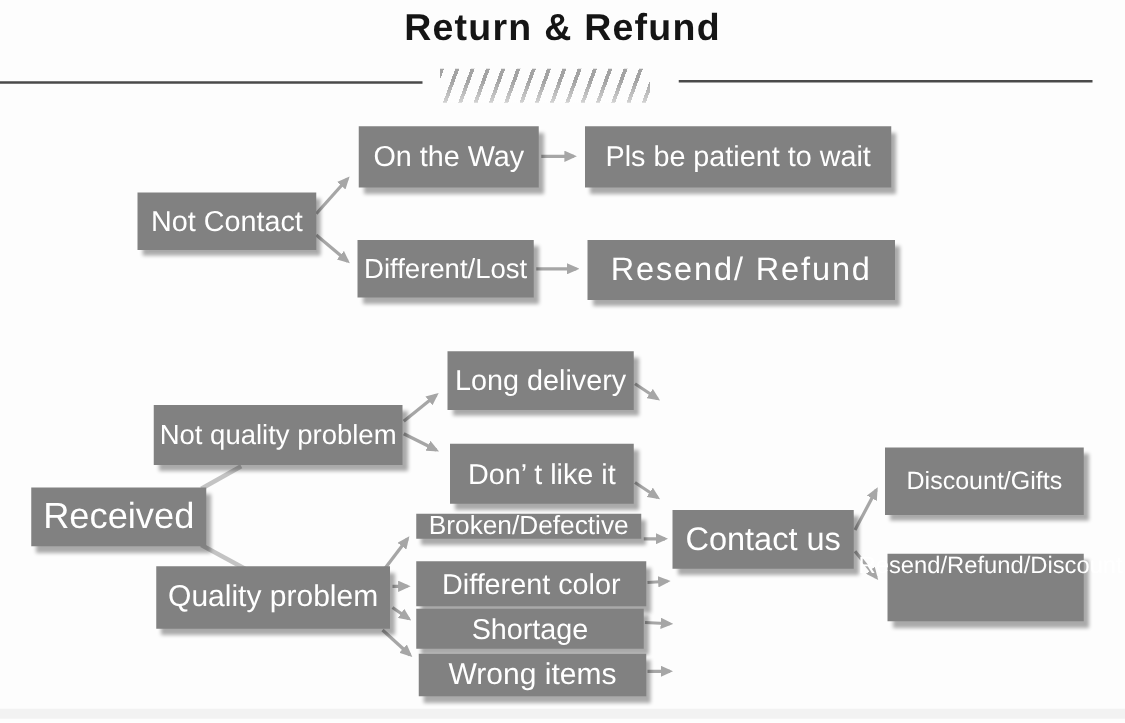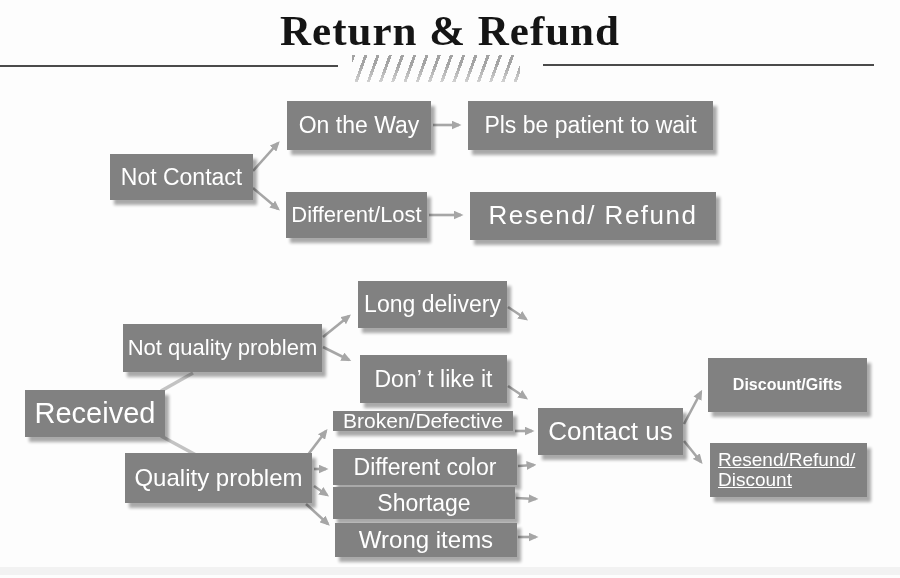--- a/index.html
+++ b/index.html
@@ -7,23 +7,23 @@
     position:relative;
     width:900px;height:578px;
     background:#fdfdfd;
     overflow:hidden;
     font-family:"Liberation Sans",sans-serif;
   }
   
   .title{
     position:absolute;left:0;top:6px;width:100%;
     text-align:center;
-    font-family:Liberation Serif, serif;
+    font-family:Liberation Sans, sans-serif;
     font-weight:bold;
-    font-size:43px;
+    font-size:30px;
     letter-spacing:1px;
     color:var(--title,#151515);
   }
   .rule{
     position:absolute;height:2px;background:var(--line,#4a4a4a);
   }
   .rule-left{left:0;top:65px;width:338px;}
   .rule-right{left:543px;top:64px;width:331px;}
   .hatch{
     position:absolute;left:352px;top:55px;width:168px;height:27px;
@@ -38,21 +38,21 @@
   
   .node{
     position:absolute;
     background:var(--box,#808080);
     color:var(--boxtext,#ffffff);
     display:flex;align-items:center;justify-content:center;
     box-shadow:4px 5px 3px rgba(0,0,0,0.33);
     white-space:nowrap;
     line-height:1.05;
   }
-  .node.two-line{flex-direction:column;align-items:flex-start;justify-content:center;padding-left:8px;text-decoration:underline;}
+  .node.two-line{flex-direction:row;align-items:flex-start;justify-content:center;padding-left:8px;}
   
   svg.arrows{position:absolute;left:0;top:0;}
   .arrow{stroke:var(--arrow,#a6a6a6);stroke-width:2.6;fill:none;}
   .connector{stroke:var(--connector,#c3c3c3);stroke-width:3.5;fill:none;}
   
   .bottom-band{
     position:absolute;left:0;top:567px;width:900px;height:8px;
     background:#e9e9e9;opacity:.55;
   }
 </style>
@@ -112,20 +112,20 @@
 
   <div class="node" style="left:358px;top:281px;width:149px;height:47px;font-size:23px;">Long delivery</div>
   <div class="node" style="left:360px;top:355px;width:147px;height:48px;font-size:23px;">Don’ t like it</div>
 
   <div class="node" style="left:333px;top:411px;width:180px;height:20px;font-size:21px;">Broken/Defective</div>
   <div class="node" style="left:333px;top:449px;width:184px;height:36px;font-size:23px;">Different color</div>
   <div class="node" style="left:333px;top:487px;width:182px;height:32px;font-size:23px;text-align:center;">Shortage</div>
   <div class="node" style="left:335px;top:523px;width:182px;height:34px;font-size:24px;">Wrong items</div>
 
   <div class="node" style="left:538px;top:408px;width:145px;height:47px;font-size:26px;">Contact us</div>
-  <div class="node" style="left:708px;top:358px;width:159px;height:54px;font-size:16px;font-weight:bold;">Discount/Gifts</div>
+  <div class="node" style="left:708px;top:358px;width:159px;height:54px;font-size:20px;">Discount/Gifts</div>
   <div class="node two-line" style="left:710px;top:443px;width:149px;height:54px;font-size:19px;">
     <span>Resend/Refund/</span>
     <span>Discount</span>
   </div>
 
   <div class="bottom-band"></div>
 </div>
 
 </body></html>

